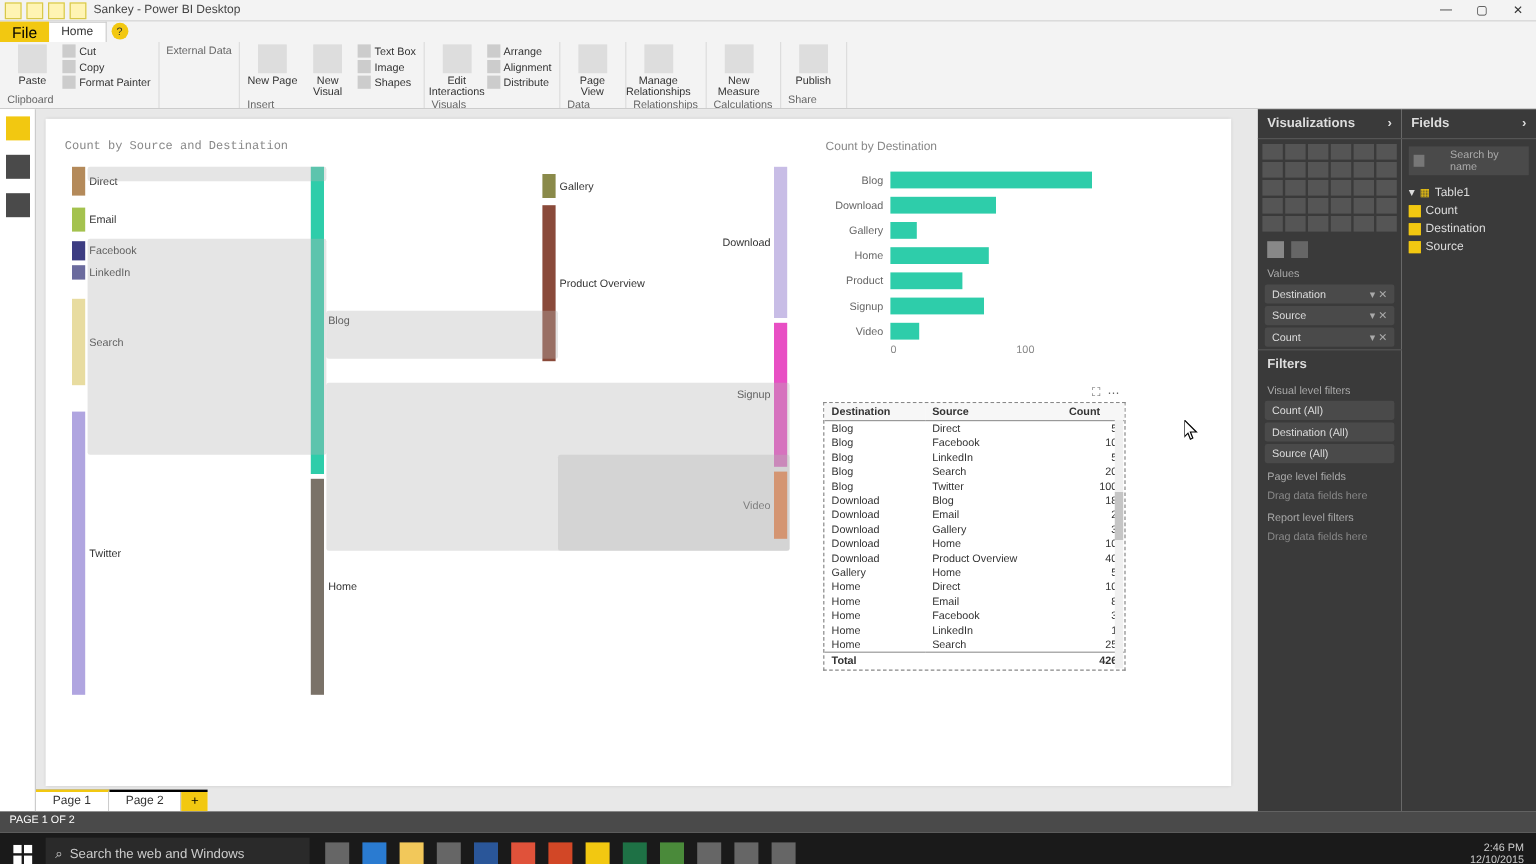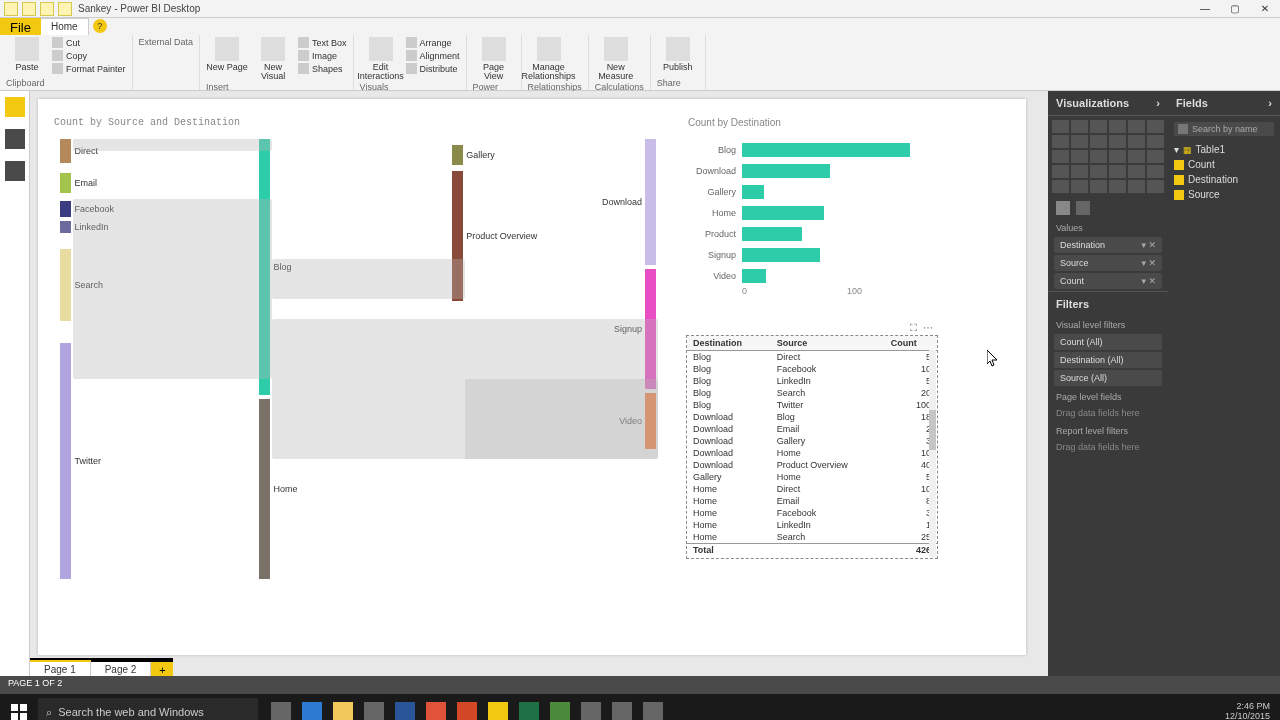--- a/index.html
+++ b/index.html
@@ -61,39 +61,39 @@
 .tbl-icons { position: absolute; right: 4px; top: -14px; display: flex; gap: 6px; font-size: 10px; color: #666; }
 table { width: 100%; border-collapse: collapse; font-size: 9px; }
 th { text-align: left; padding: 2px 6px; border-bottom: 1px solid #999; color: #333; background: #f7f7f7; }
 td { padding: 1px 6px; }
 td.num { text-align: right; }
 tfoot td { border-top: 1px solid #999; font-weight: bold; }
 .tbl-scroll { position: absolute; right: 1px; top: 14px; width: 7px; bottom: 1px; background: #f0f0f0; }
 .tbl-scroll .thumb { position: absolute; left: 0; right: 0; top: 60px; height: 40px; background: #c5c5c5; }
 
 
-.page-tabs { position: absolute; bottom: 0; left: 0; display: flex; background: #fff; border-top: 4px solid #000000; height: 18px; margin-top: 12px; }
+.page-tabs { position: absolute; bottom: 0; left: 0; display: flex; background: #fff; border-top: 2px solid #000000; height: 18px; margin-top: 12px; }
 .page-tab { padding: 2px 14px; font-size: 10px; border-right: 1px solid #ccc; background: #fff; }
 .page-tab.sel { background: #fff; border-top: 2px solid #f2c811; margin-top: -2px; }
 .page-add { background: #f2c811; color: #000; width: 22px; text-align: center; padding: 2px 0; font-size: 11px; }
 
 
 .panel-vis { width: 120px; background: #3a3a3a; color: #ddd; display: flex; flex-direction: column; }
 .panel-fields { width: 112px; background: #3a3a3a; color: #ddd; display: flex; flex-direction: column; }
 .panel-head { padding: 6px 8px; font-size: 11px; font-weight: 600; display: flex; justify-content: space-between; border-bottom: 1px solid #555; }
 .vis-grid { display: grid; grid-template-columns: repeat(6, 17px); gap: 2px; padding: 4px; }
 .vis-ic { width: 17px; height: 13px; background: #555; }
 .format-row { display: flex; gap: 6px; padding: 4px 8px; }
 .format-ic { width: 14px; height: 14px; background: #666; }
 .well-label { font-size: 9px; color: #aaa; padding: 4px 8px 2px; }
 .well { background: #4a4a4a; margin: 2px 6px; padding: 3px 6px; font-size: 9px; display: flex; justify-content: space-between; align-items: center; border-radius: 2px; }
 .well .ddl { color: #aaa; }
 .filters-head { padding: 6px 8px; font-size: 11px; font-weight: 600; border-top: 1px solid #555; }
 .drop { color: #888; font-size: 9px; padding: 4px 8px; }
-.search-box { margin: 6px; display: flex; align-items: center; background: #4a4a4a; padding: 2px 4px; font-size: 9px; color: #aaa; }
+.search-box { margin: 6px; display: flex; align-items: center; background: #4a4a4a; padding: 2px 4px; font-size: 9px; color: #aaa; gap: 17px; }
 .search-box .sicn { width: 10px; height: 10px; margin-right: 4px; background: #777; }
 .field-item { display: flex; align-items: center; padding: 2px 6px; font-size: 10px; gap: 4px; }
 .cb { width: 10px; height: 10px; border: 1px solid #888; }
 .cb.ck { background: #f2c811; border-color: #f2c811; }
 .tbl-ic { color: #f2c811; font-size: 9px; }
 
 
 .statusbar { height: 18px; background: #4a4a4a; color: #fff; font-size: 9px; padding: 2px 8px; }
 .taskbar { height: 36px; background: #1a1a1a; display: flex; align-items: center; padding: 0 2px; gap: 2px; }
 .start { width: 34px; height: 30px; display: flex; align-items: center; justify-content: center; }
@@ -210,21 +210,21 @@
     <div class="glabel">Visuals</div>
   </div>
   <div class="ribbon-group">
     <div class="top">
       <div class="rb-big">
           <div class="icn"></div>
           <div class="lbl">Page
 View</div>
         </div>
     </div>
-    <div class="glabel">Power</div>
+    <div class="glabel">Data</div>
   </div>
   <div class="ribbon-group">
     <div class="top">
       <div class="rb-big">
           <div class="icn"></div>
           <div class="lbl">Manage
 Relationships</div>
         </div>
     </div>
     <div class="glabel">Relationships</div>

